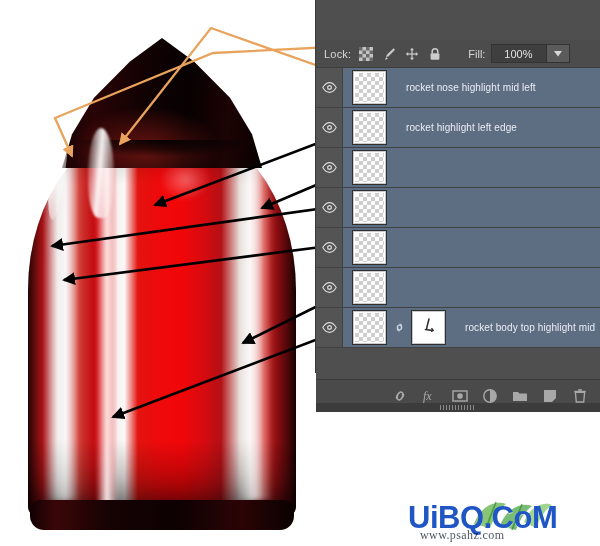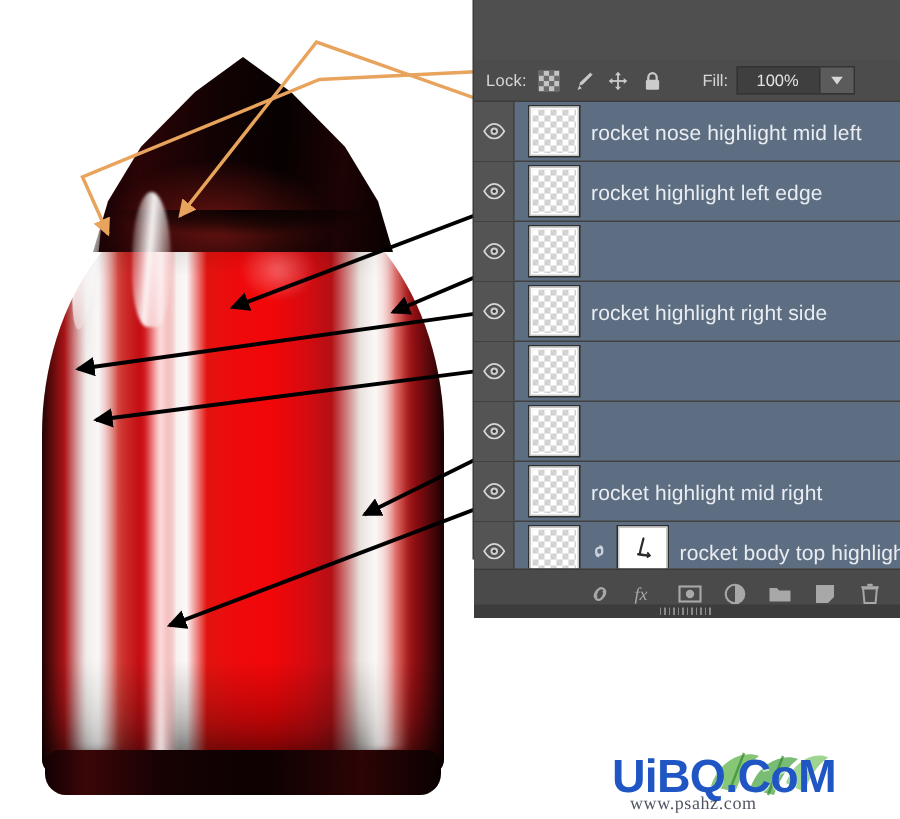--- a/index.html
+++ b/index.html
@@ -161,21 +161,21 @@
   .lp-link-icon{
     width:13px;height:18px;margin-left:7px;flex:0 0 13px;
     display:flex;align-items:center;justify-content:center;
   }
   .lp-mask-thumb{
     width:31px;height:31px;margin-left:6px;background:#fff;
     border:1px solid #c9c9c9;flex:0 0 31px;position:relative;overflow:hidden;
     box-shadow:0 0 0 1px #2f2f2f;
   }
   .lp-name{
-    color:#e9edf2;font-size:14px;margin-left:8px;
+    color:#e9edf2;font-size:10px;margin-left:20px;
     white-space:nowrap;letter-spacing:.1px;
   }
 
   .lp-bottombar{
     position:relative;height:32px;background:#4a4a4a;
     border-top:1px solid #3a3a3a;
     display:flex;align-items:center;justify-content:flex-end;gap:14px;
     padding-right:12px;
   }
   .lp-bottombar .bic{width:16px;height:16px;display:block;opacity:.86;}
@@ -362,61 +362,46 @@
             <svg width="15" height="11" viewBox="0 0 15 11">
       <path d="M.8 5.5 C3.2 1.4 6 .6 7.5 .6 C9 .6 11.8 1.4 14.2 5.5
                C11.8 9.6 9 10.4 7.5 10.4 C6 10.4 3.2 9.6 .8 5.5 Z" fill="none" stroke="#d9d9d9" stroke-width="1.1"></path>
       <circle cx="7.5" cy="5.5" r="2.5" fill="#cfcfcf"></circle>
       <circle cx="7.5" cy="5.5" r="1.1" fill="#3a3a3a"></circle>
     </svg>
           </div>
           <div class="lp-thumb">
             <div class="lp-checker"></div>
           </div>
-          <div class="lp-name">rocket highlight right side</div>
-        </div>
-        <div class="lp-row">
-          <div class="lp-eye-col">
-            <svg width="15" height="11" viewBox="0 0 15 11">
-      <path d="M.8 5.5 C3.2 1.4 6 .6 7.5 .6 C9 .6 11.8 1.4 14.2 5.5
-               C11.8 9.6 9 10.4 7.5 10.4 C6 10.4 3.2 9.6 .8 5.5 Z" fill="none" stroke="#d9d9d9" stroke-width="1.1"></path>
-      <circle cx="7.5" cy="5.5" r="2.5" fill="#cfcfcf"></circle>
-      <circle cx="7.5" cy="5.5" r="1.1" fill="#3a3a3a"></circle>
-    </svg>
-          </div>
-          <div class="lp-thumb">
-            <div class="lp-checker"></div>
-          </div>
-        </div>
-        <div class="lp-row">
-          <div class="lp-eye-col">
-            <svg width="15" height="11" viewBox="0 0 15 11">
-      <path d="M.8 5.5 C3.2 1.4 6 .6 7.5 .6 C9 .6 11.8 1.4 14.2 5.5
-               C11.8 9.6 9 10.4 7.5 10.4 C6 10.4 3.2 9.6 .8 5.5 Z" fill="none" stroke="#d9d9d9" stroke-width="1.1"></path>
-      <circle cx="7.5" cy="5.5" r="2.5" fill="#cfcfcf"></circle>
-      <circle cx="7.5" cy="5.5" r="1.1" fill="#3a3a3a"></circle>
-    </svg>
-          </div>
-          <div class="lp-thumb">
-            <div class="lp-checker"></div>
-          </div>
-        </div>
-        <div class="lp-row">
-          <div class="lp-eye-col">
-            <svg width="15" height="11" viewBox="0 0 15 11">
-      <path d="M.8 5.5 C3.2 1.4 6 .6 7.5 .6 C9 .6 11.8 1.4 14.2 5.5
-               C11.8 9.6 9 10.4 7.5 10.4 C6 10.4 3.2 9.6 .8 5.5 Z" fill="none" stroke="#d9d9d9" stroke-width="1.1"></path>
-      <circle cx="7.5" cy="5.5" r="2.5" fill="#cfcfcf"></circle>
-      <circle cx="7.5" cy="5.5" r="1.1" fill="#3a3a3a"></circle>
-    </svg>
-          </div>
-          <div class="lp-thumb">
-            <div class="lp-checker"></div>
-          </div>
-          <div class="lp-name">rocket highlight mid right</div>
+        </div>
+        <div class="lp-row">
+          <div class="lp-eye-col">
+            <svg width="15" height="11" viewBox="0 0 15 11">
+      <path d="M.8 5.5 C3.2 1.4 6 .6 7.5 .6 C9 .6 11.8 1.4 14.2 5.5
+               C11.8 9.6 9 10.4 7.5 10.4 C6 10.4 3.2 9.6 .8 5.5 Z" fill="none" stroke="#d9d9d9" stroke-width="1.1"></path>
+      <circle cx="7.5" cy="5.5" r="2.5" fill="#cfcfcf"></circle>
+      <circle cx="7.5" cy="5.5" r="1.1" fill="#3a3a3a"></circle>
+    </svg>
+          </div>
+          <div class="lp-thumb">
+            <div class="lp-checker"></div>
+          </div>
+        </div>
+        <div class="lp-row">
+          <div class="lp-eye-col">
+            <svg width="15" height="11" viewBox="0 0 15 11">
+      <path d="M.8 5.5 C3.2 1.4 6 .6 7.5 .6 C9 .6 11.8 1.4 14.2 5.5
+               C11.8 9.6 9 10.4 7.5 10.4 C6 10.4 3.2 9.6 .8 5.5 Z" fill="none" stroke="#d9d9d9" stroke-width="1.1"></path>
+      <circle cx="7.5" cy="5.5" r="2.5" fill="#cfcfcf"></circle>
+      <circle cx="7.5" cy="5.5" r="1.1" fill="#3a3a3a"></circle>
+    </svg>
+          </div>
+          <div class="lp-thumb">
+            <div class="lp-checker"></div>
+          </div>
         </div>
         <div class="lp-row">
           <div class="lp-eye-col">
             <svg width="15" height="11" viewBox="0 0 15 11">
       <path d="M.8 5.5 C3.2 1.4 6 .6 7.5 .6 C9 .6 11.8 1.4 14.2 5.5
                C11.8 9.6 9 10.4 7.5 10.4 C6 10.4 3.2 9.6 .8 5.5 Z" fill="none" stroke="#d9d9d9" stroke-width="1.1"></path>
       <circle cx="7.5" cy="5.5" r="2.5" fill="#cfcfcf"></circle>
       <circle cx="7.5" cy="5.5" r="1.1" fill="#3a3a3a"></circle>
     </svg>
           </div>

